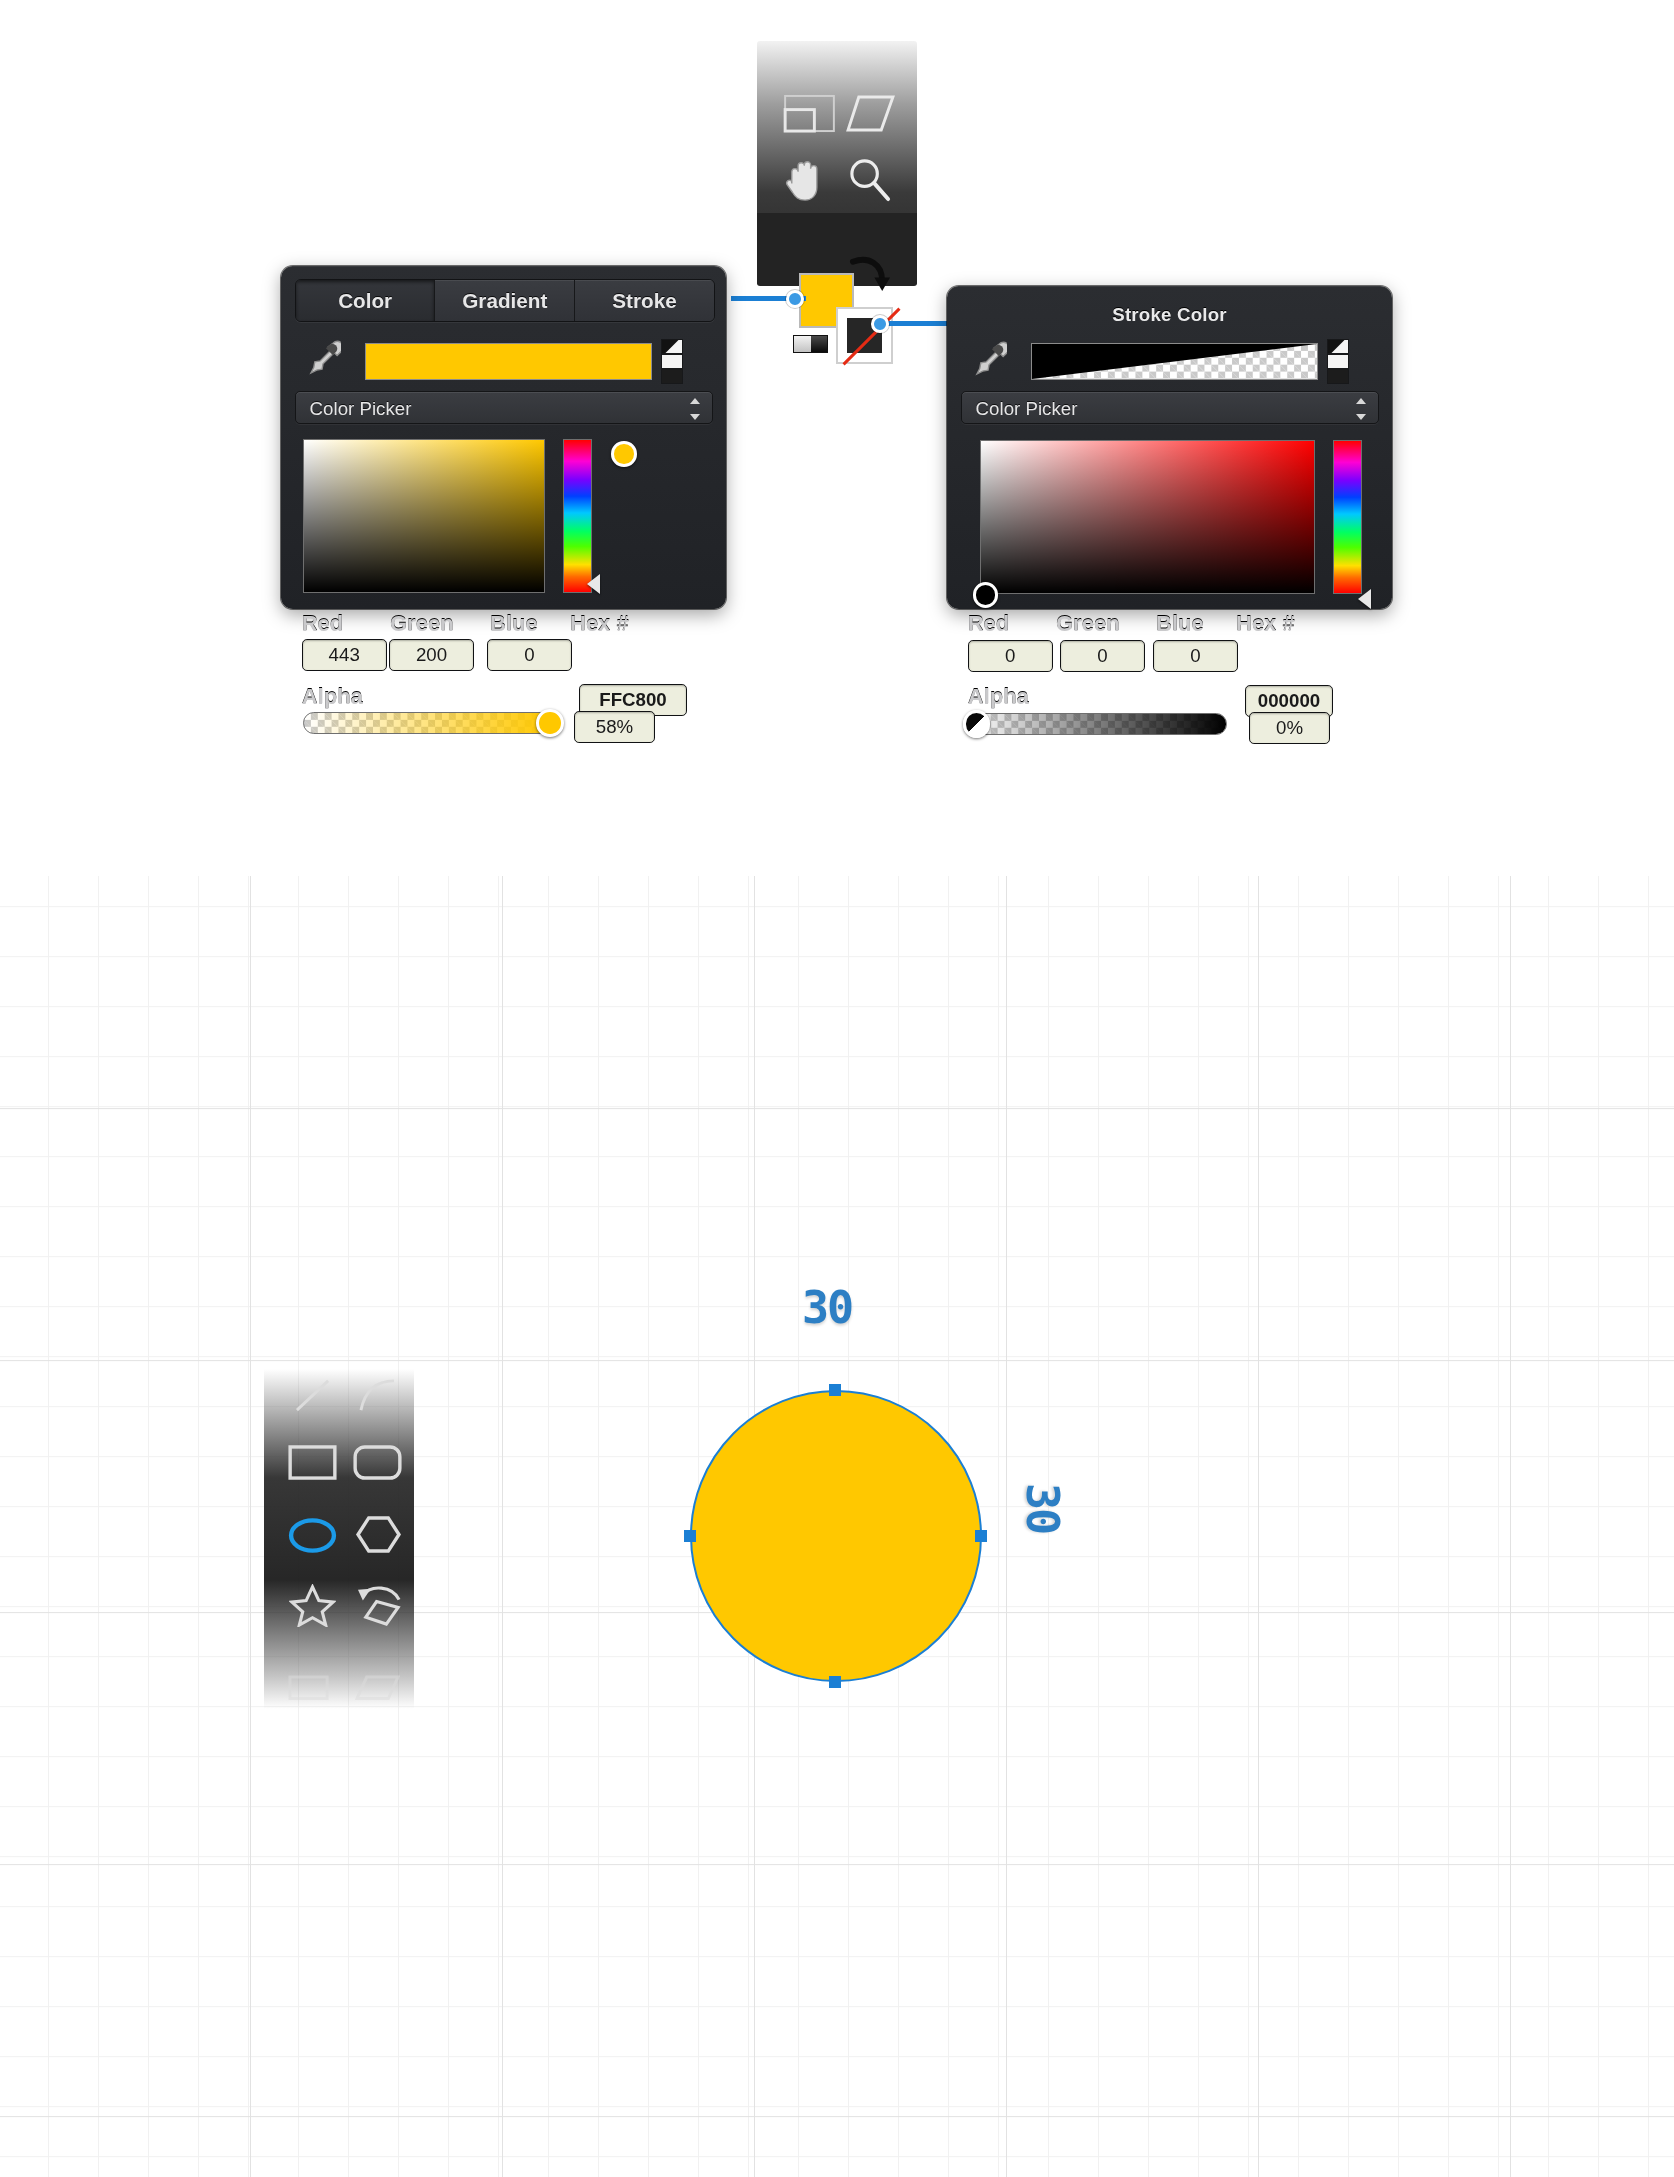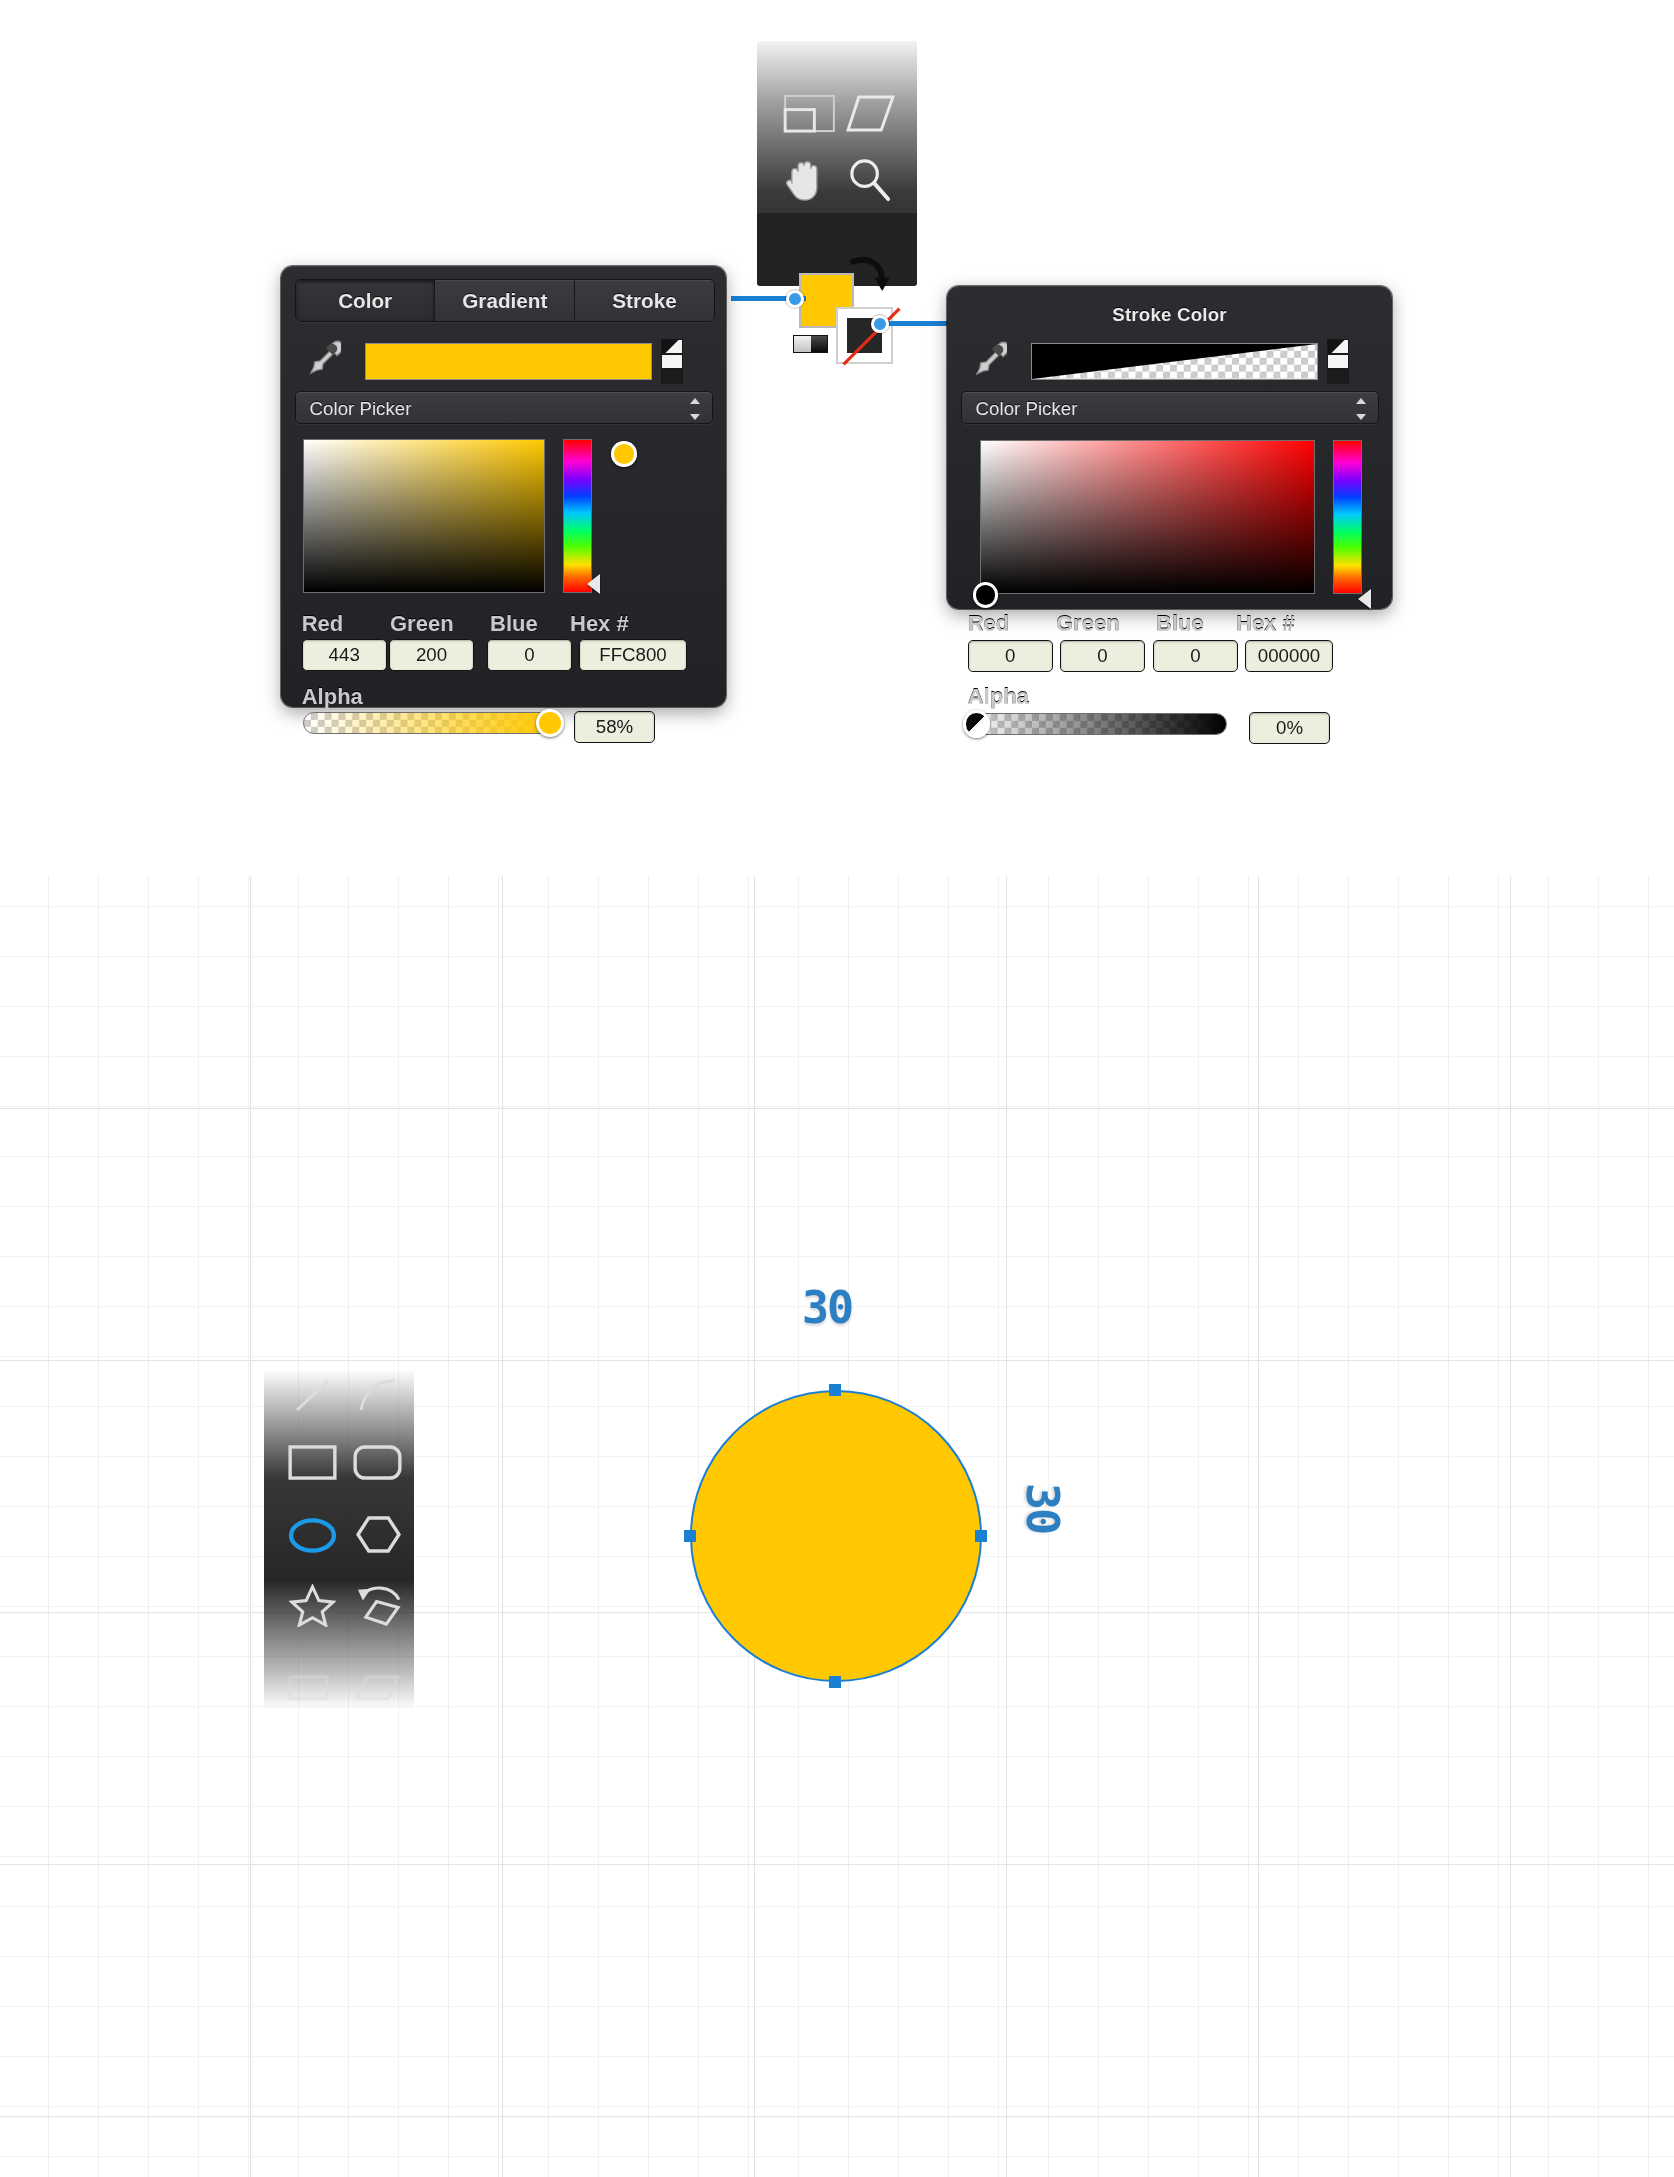--- a/index.html
+++ b/index.html
@@ -127,21 +127,21 @@
     position:absolute;color:#c9c9cb;font-size:22px;font-weight:bold;
     text-shadow:0 -1px 0 #000;
   }
   .num-input{
     position:absolute;height:31.5px;border-radius:4.9px;box-sizing:border-box;
     background:#edeede;border:1px solid #111214;
     color:#1a1a1a;font-size:18.7px;line-height:29.6px;text-align:center;
     box-shadow:inset 0 1px 2px rgba(0,0,0,.28);
     cursor:text;
   }
-  .num-input.hex{font-weight:normal;}
+  .num-input.hex{font-weight:bold;margin-top:45px;}
 
   
   .alpha-track{
     position:absolute;height:21.7px;border-radius:10.8px;overflow:hidden;
     border:1px solid #6f6f6f;box-sizing:border-box;
   }
   .alpha-fill{position:absolute;inset:0;}
   .alpha-knob{
     position:absolute;width:27.6px;height:27.6px;border-radius:50%;
     border:3px solid #ffffff;box-sizing:border-box;
@@ -264,21 +264,21 @@
 <div class="mini-bw">
   <div style="flex:1;background:linear-gradient(180deg,#f2f2f2,#c2c2c2);"></div>
   <div style="flex:1;background:linear-gradient(180deg,#4a4a4a,#0a0a0a);"></div>
 </div>
 
 <div class="conn" style="left:731px;top:296px;width:75px;"></div>
 <div class="conn-dot" style="left:786px;top:290px;"></div>
 <div class="conn" style="left:877px;top:321px;width:73px;"></div>
 <div class="conn-dot" style="left:871px;top:315px;"></div>
 
-<div class="panel" style="left:281px;top:266px;width:445px;height:441px;">
+<div class="panel" style="left:281px;top:266px;width:445px;height:343px;">
 
   <div class="tabs" style="left:13.8px;top:12.8px;width:418px;">
     <div class="tab active">Color</div>
     <div class="tab">Gradient</div>
     <div class="tab">Stroke</div>
   </div>
 
   <div class="eyedrop" style="left:26.6px;top:74px;">
     <svg width="33" height="35" viewBox="0 0 34 36">
         <path d="M26 3 a6 6 0 018.5 8.5 L30 16 l-3-3 -11.5 11.5 -1 5.5 -5.5 1 L3 34 l3-6 1-5.5 5.5-1 L24 10 l-3-3 Z" fill="#cfcfcf" stroke="#8d8d8d" stroke-width="1.4"></path>

